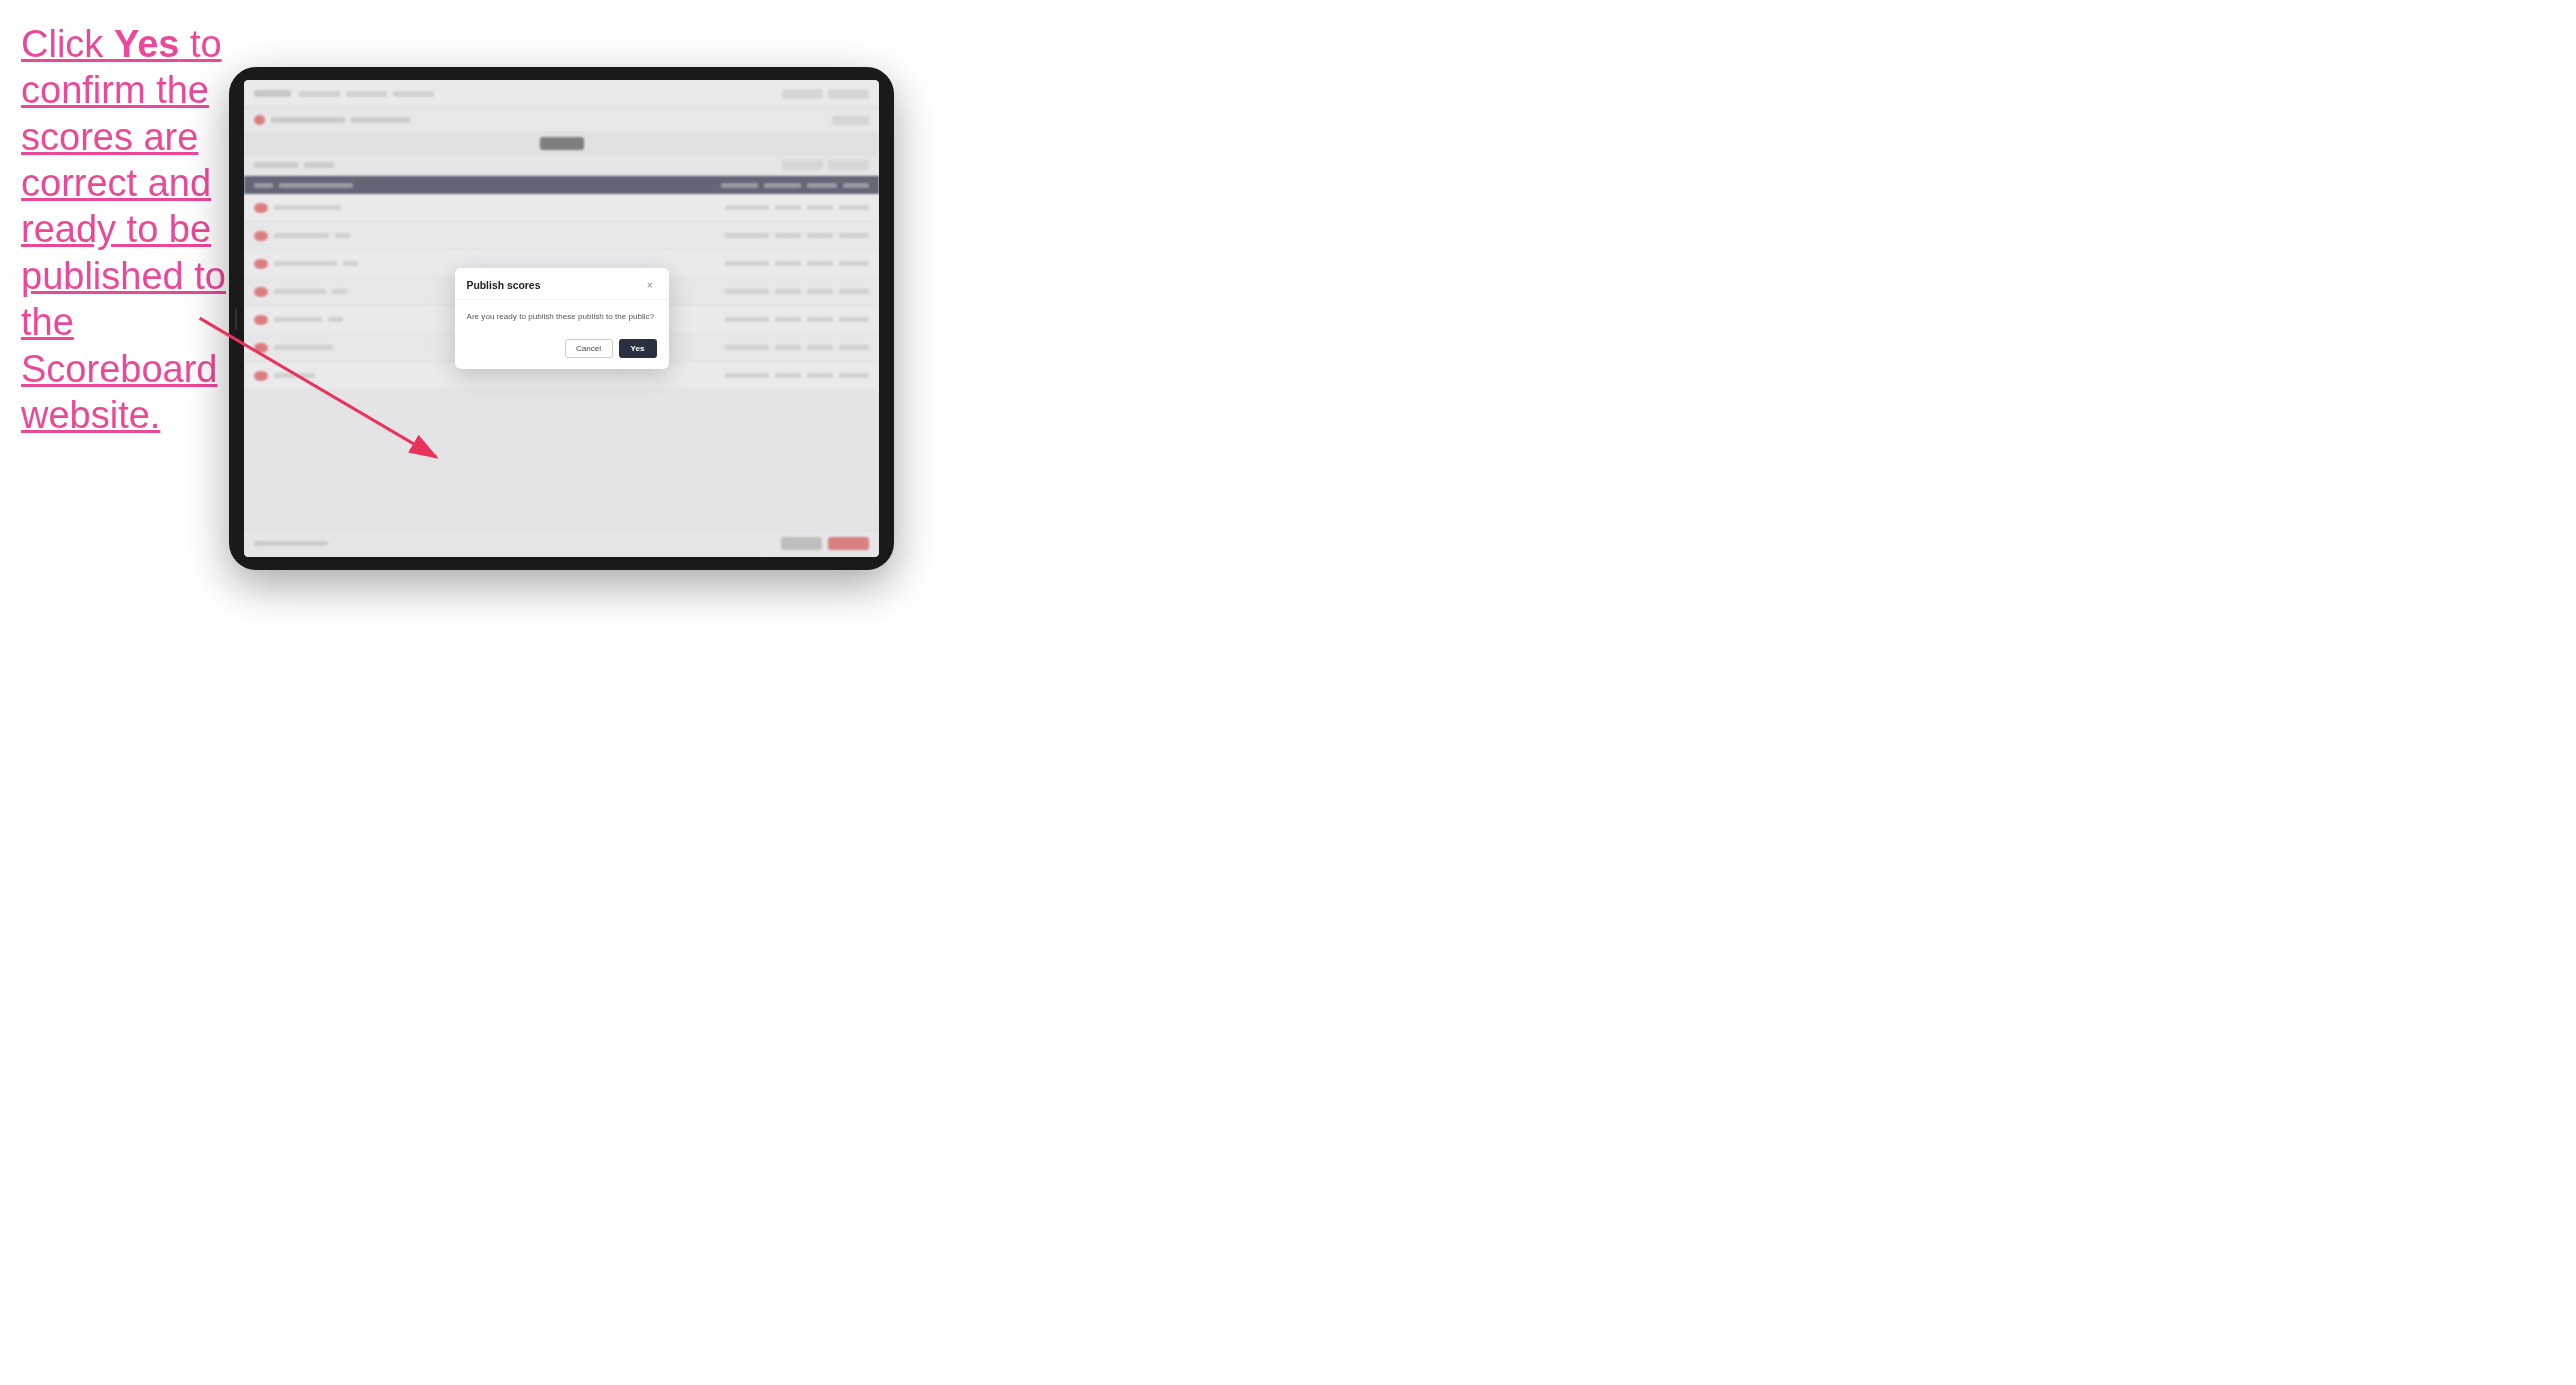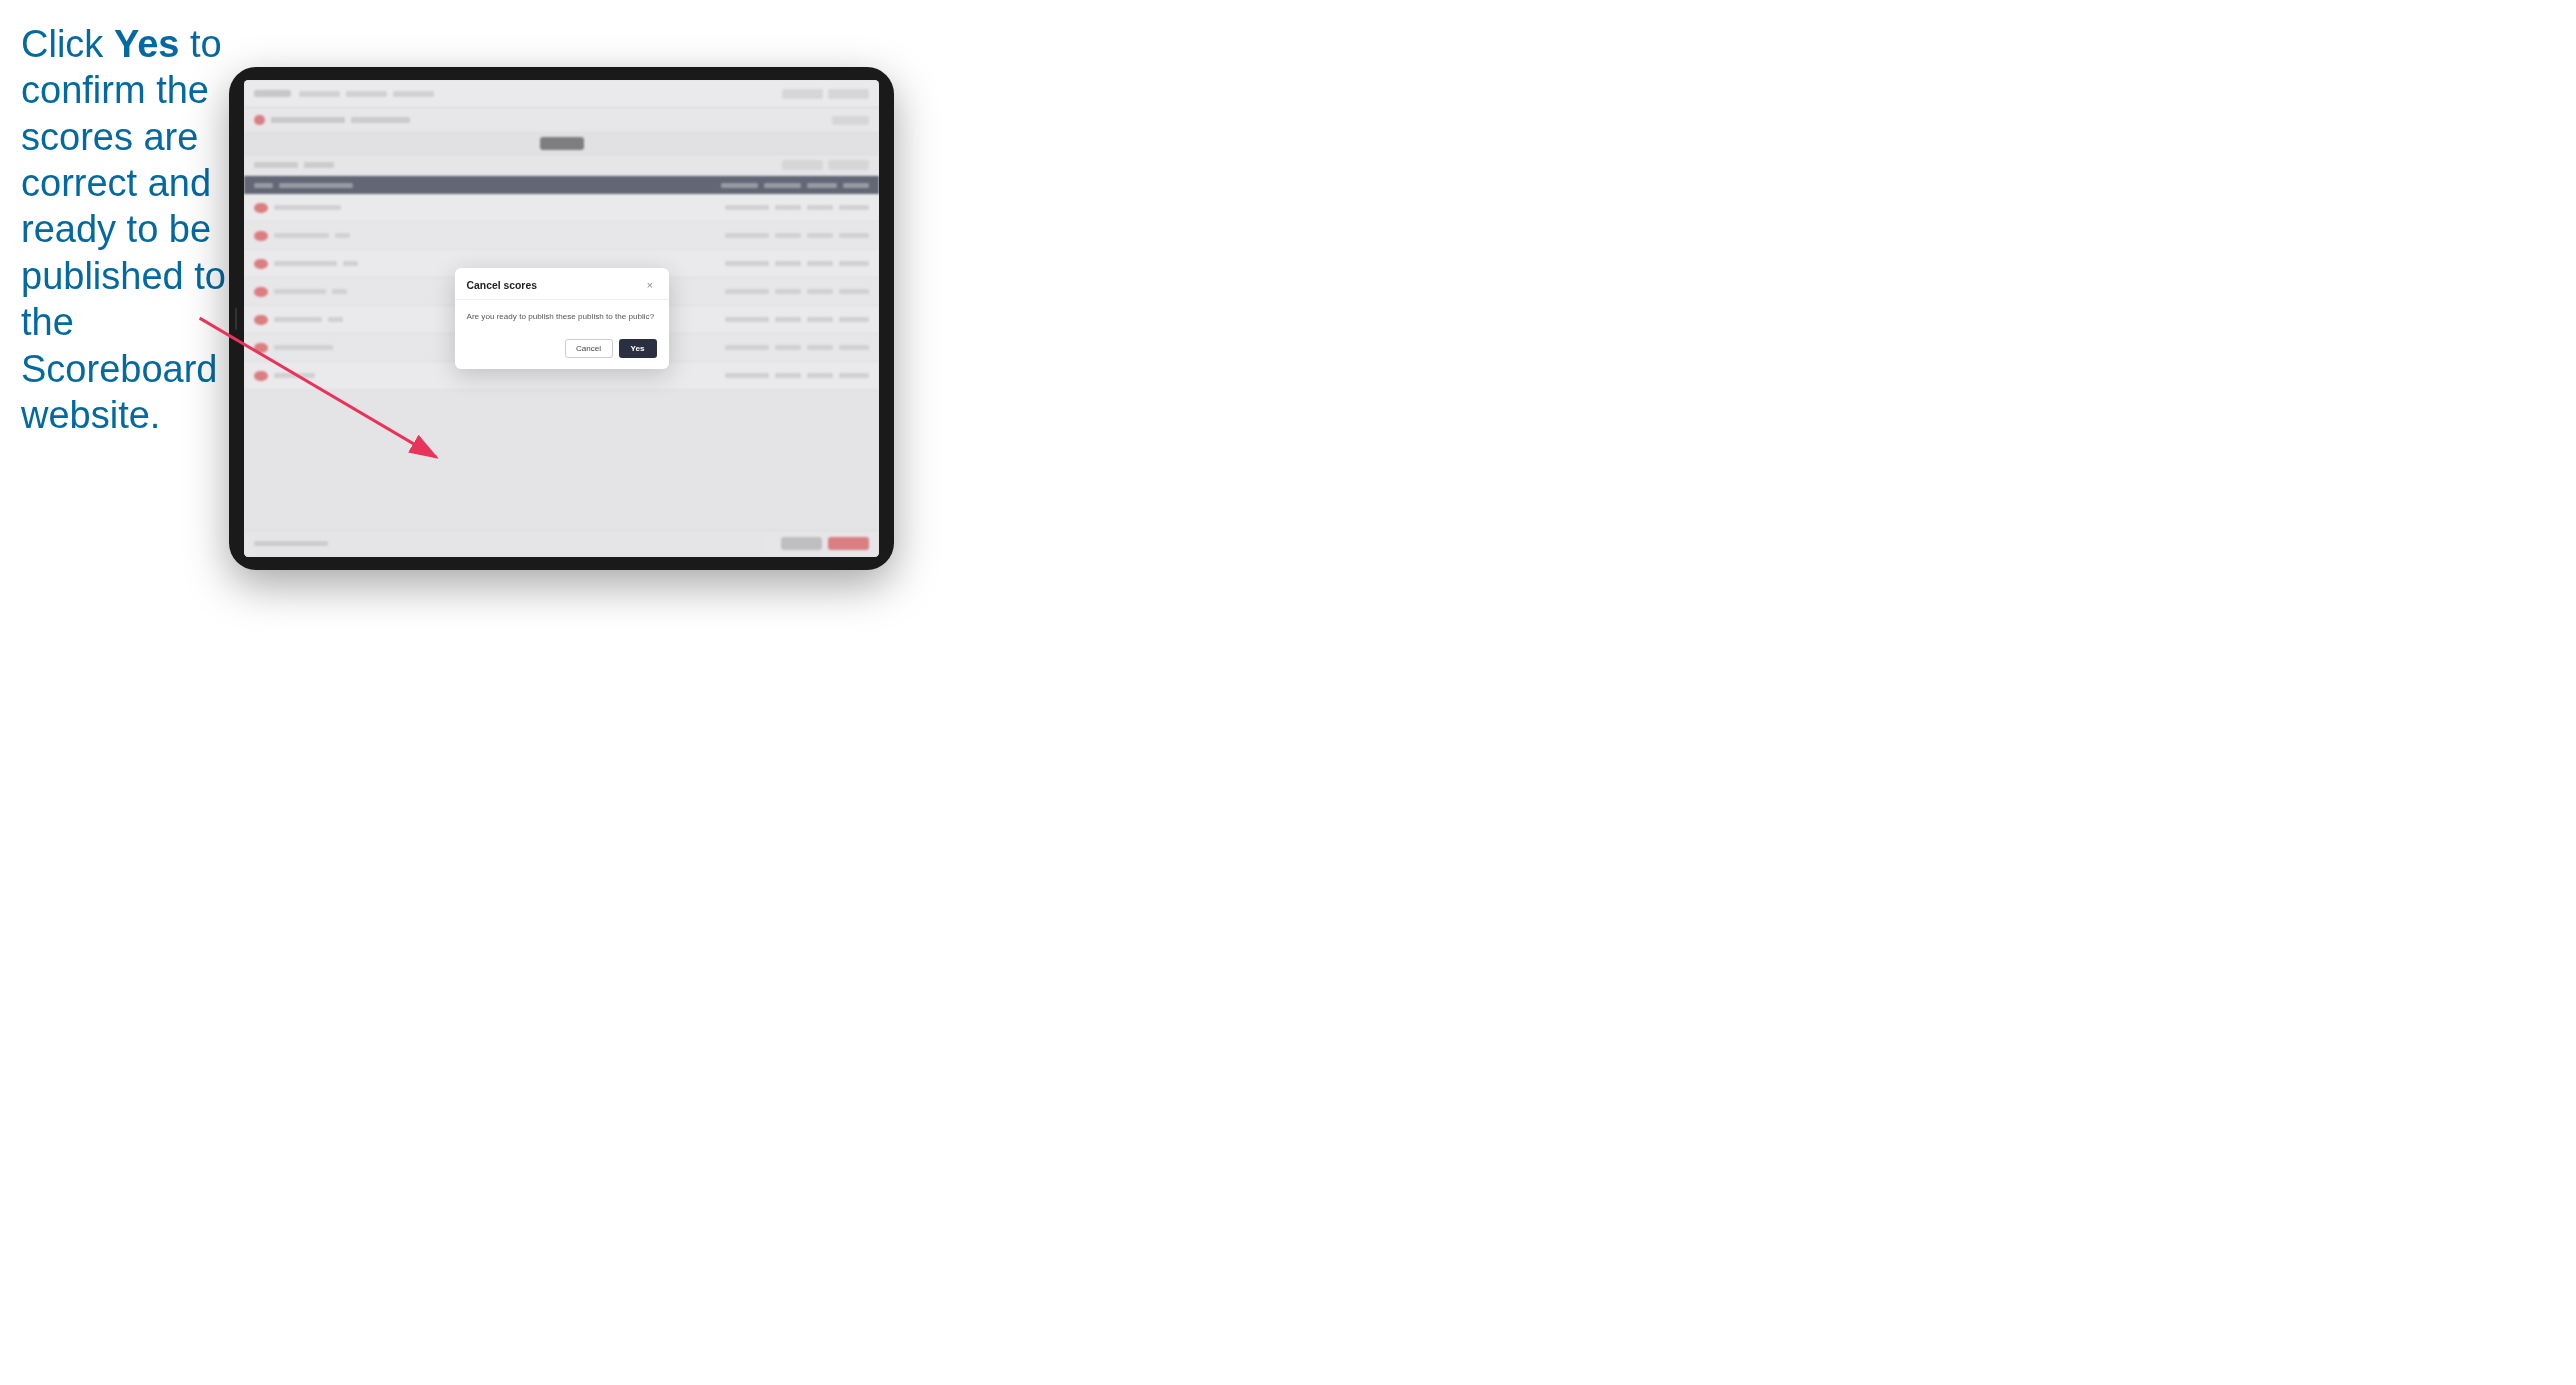--- a/index.html
+++ b/index.html
@@ -13,21 +13,22 @@
     }
 
     
     .instruction-text {
       position: absolute;
       left: 21px;
       top: 21px;
       width: 207px;
       font-size: 38px;
       line-height: 1.22;
-      color: #0369a1;
+      color: #ec4899;
+      text-decoration: underline;
     }
     .instruction-text strong {
       font-weight: 800;
     }
 
     
     .tablet-frame {
       position: absolute;
       left: 229px;
       top: 67px;
@@ -498,21 +499,21 @@
           <div class="footer-btn grey"></div>
           <div class="footer-btn red"></div>
         </div>
       </div>
 
     </div>
 
     <div class="modal-overlay">
       <div class="modal-dialog">
         <div class="modal-header">
-          <span class="modal-title">Cancel scores</span>
+          <span class="modal-title">Publish scores</span>
           <button class="modal-close-btn">×</button>
         </div>
         <div class="modal-body">Are you ready to publish these publish to the public?</div>
         <div class="modal-footer">
           <button class="btn-cancel">Cancel</button>
           <button class="btn-yes">Yes</button>
         </div>
       </div>
     </div>
 

